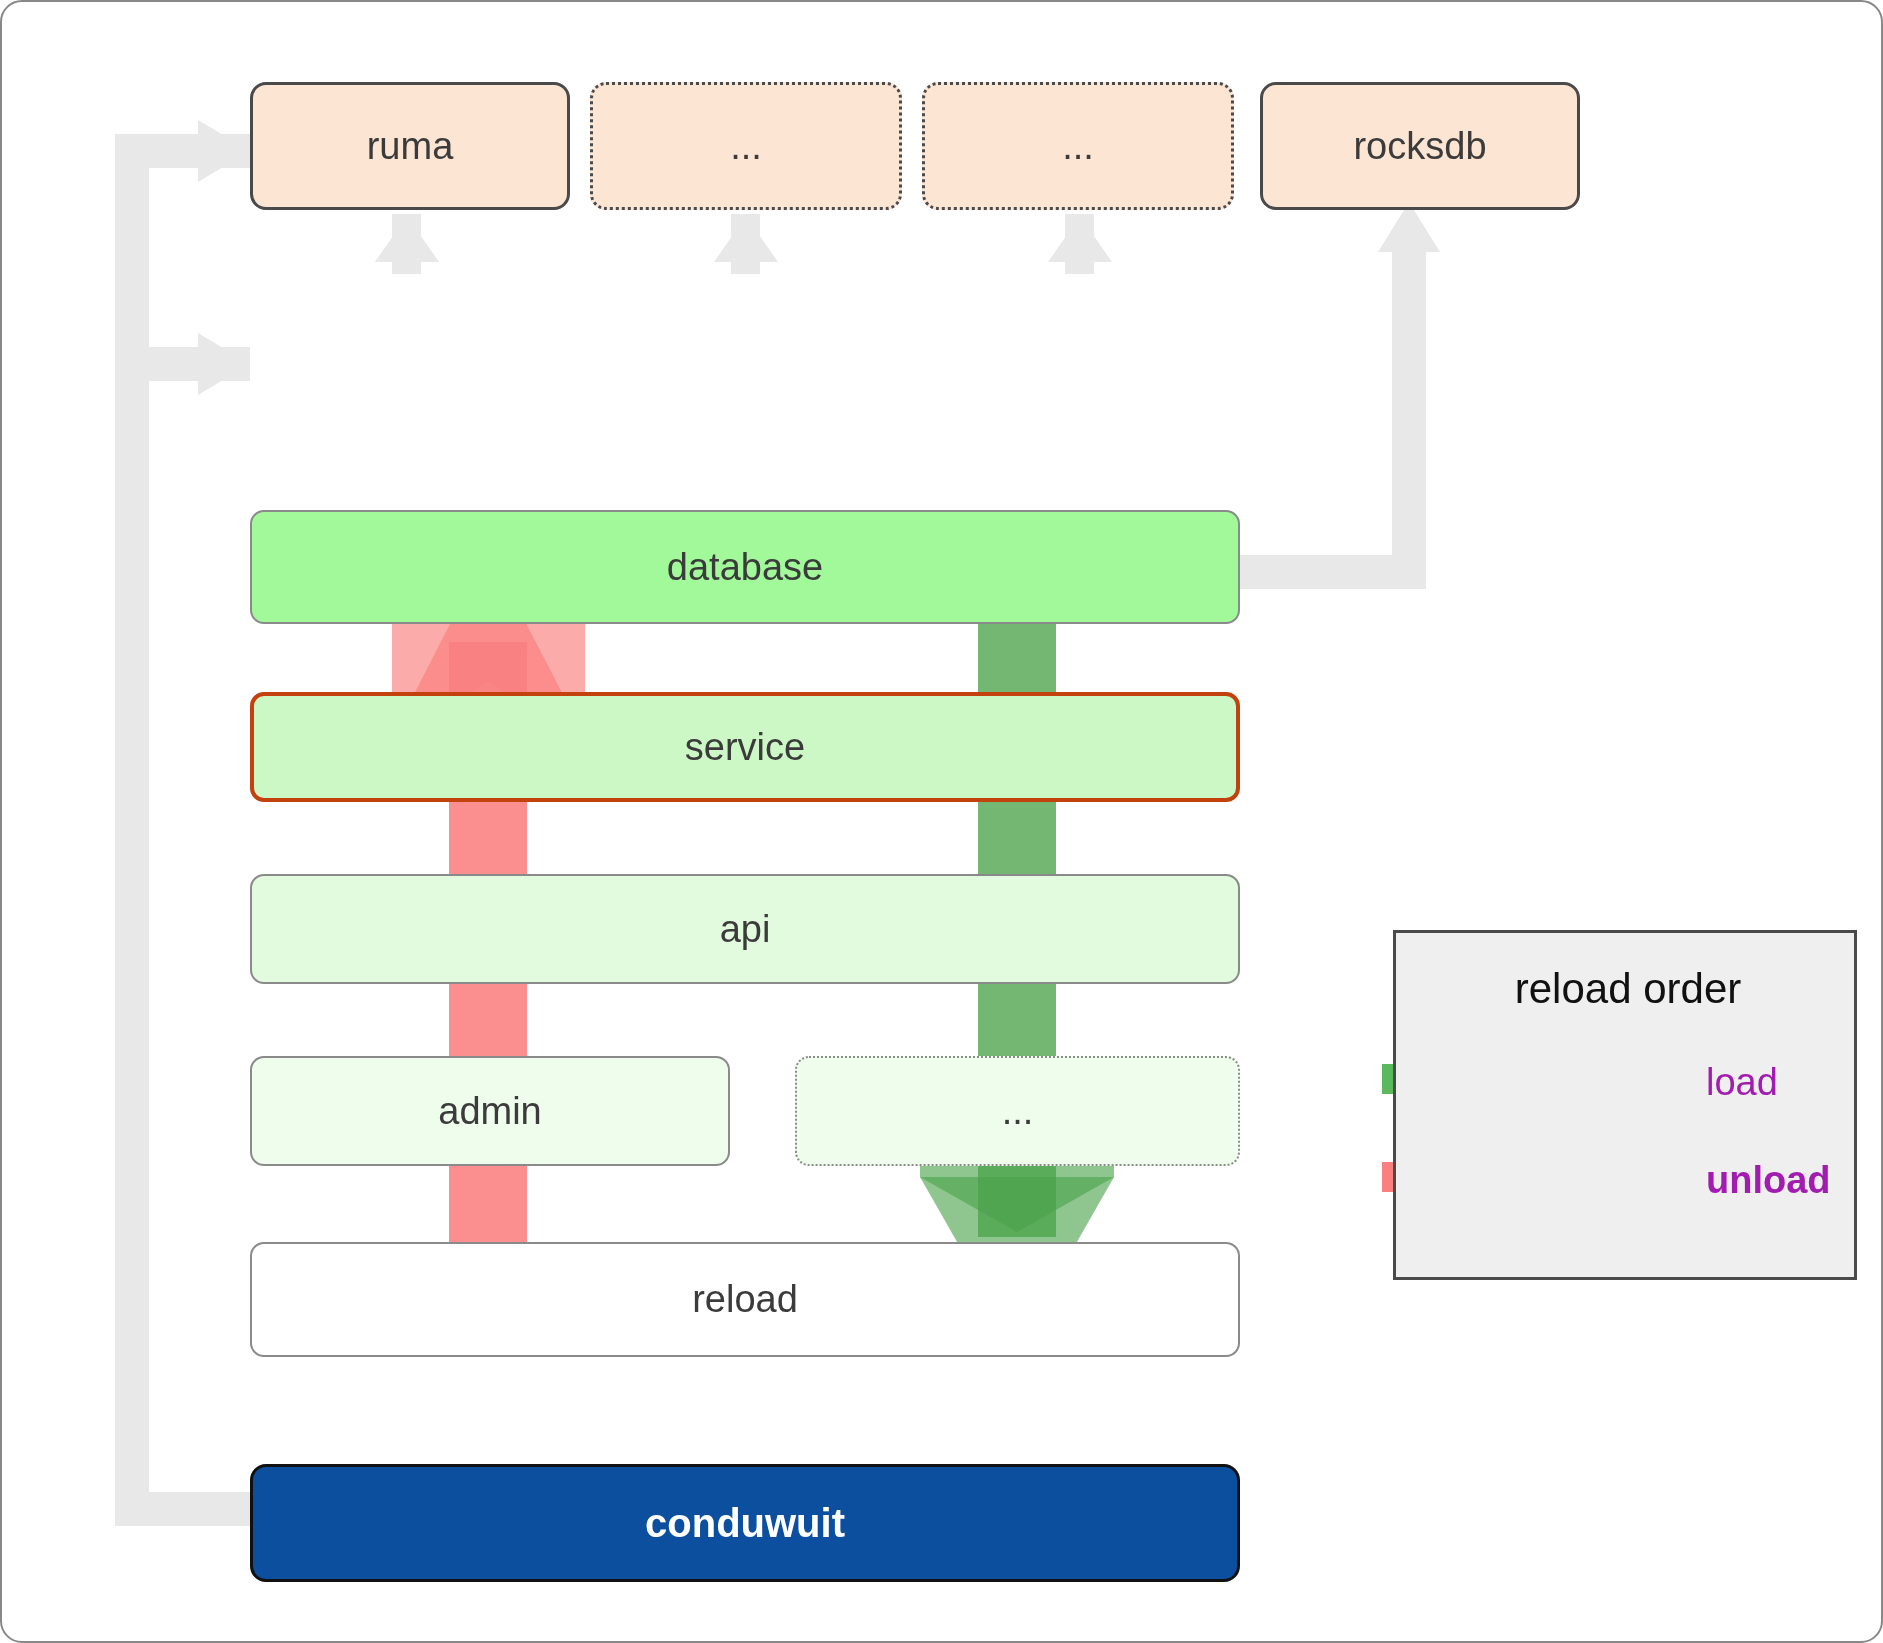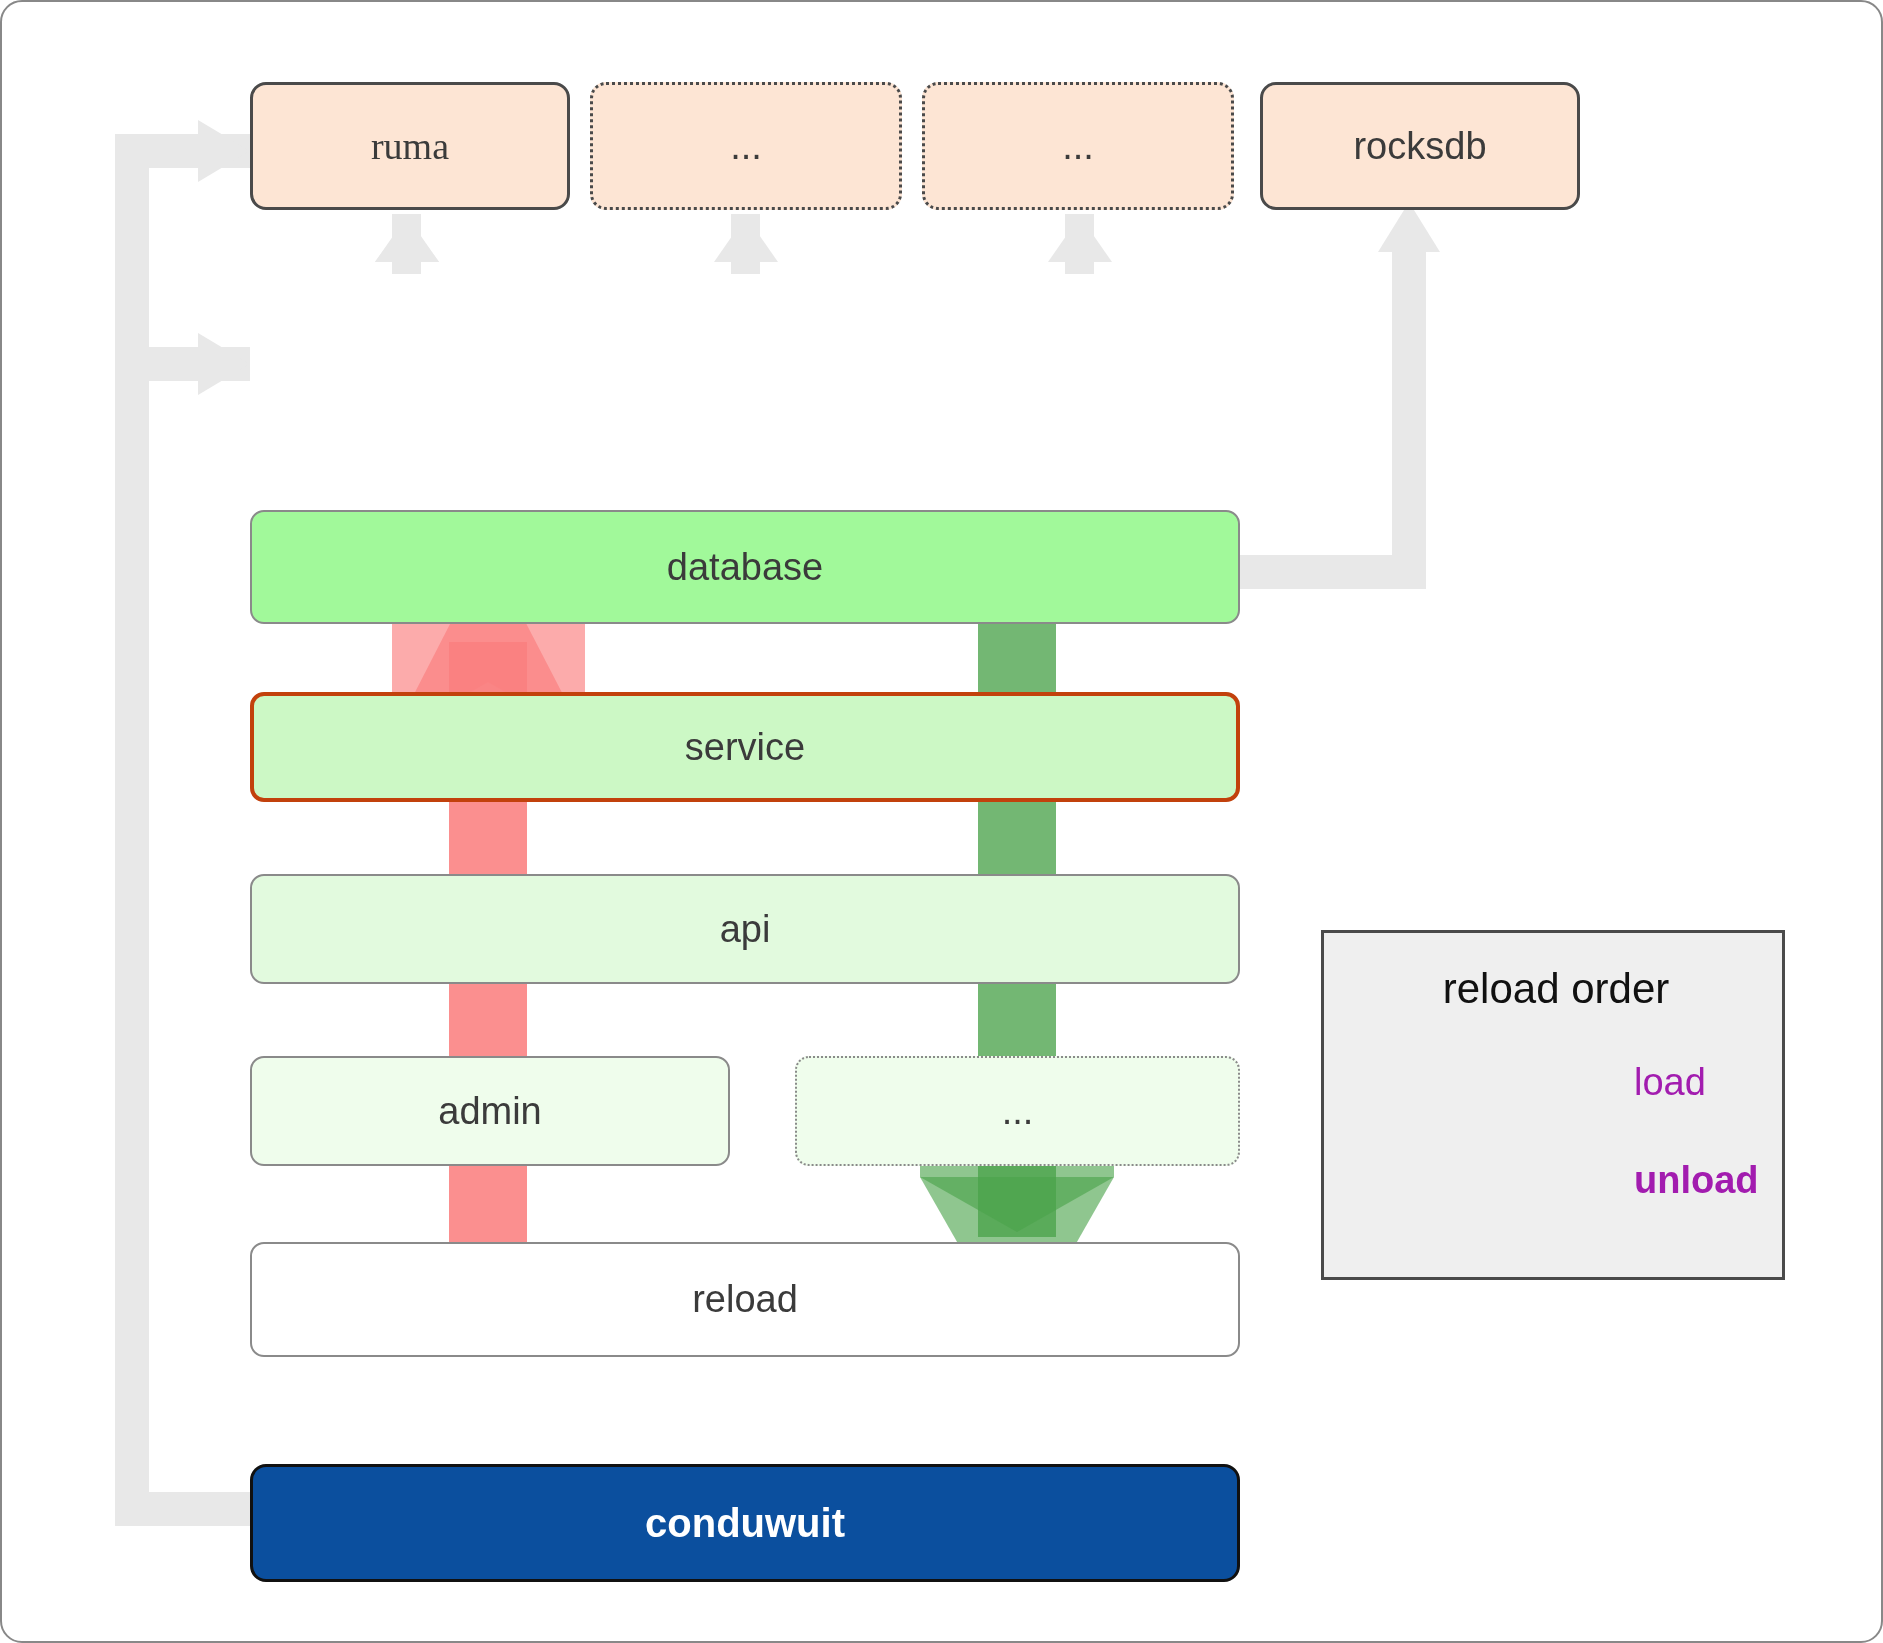--- a/index.html
+++ b/index.html
@@ -89,21 +89,21 @@
     background: #0b4f9e;
     border: 3px solid #111111;
     border-radius: 16px;
     color: #ffffff;
     font-size: 40px;
     font-weight: bold;
   }
   
   #legend {
     position: absolute;
-    left: 1319px;
+    left: 1391px;
     top: 928px;
     width: 464px;
     height: 350px;
     background: #efefef;
     border: 3px solid #4a4a4a;
     box-sizing: border-box;
   }
   #legend-title {
     position: absolute;
     left: 0;
@@ -183,21 +183,21 @@
       <rect x="1505" y="1062" width="40" height="30" fill="#3b9b3b"></rect>
     </g>
     <g>
       <rect x="1380" y="1160" width="155" height="30" fill="#fa8080"></rect>
       <polygon points="1505,1128 1505,1222 1580,1175" fill="#fa8080" opacity="0.85"></polygon>
       <polygon points="1505,1128 1580,1175 1505,1222 1505,1190 1535,1175 1505,1160" fill="#fa8080" opacity="0.85"></polygon>
       <rect x="1505" y="1160" width="40" height="30" fill="#f85f5f"></rect>
     </g>
   </svg>
 
-  <div class="node dep" style="left:248px; width:320px;font-family:Liberation Serif, serif;">
+  <div class="node dep" style="left:248px; width:320px;">
     <span>ruma</span>
   </div>
 
   <div class="node dep dashed" style="left:588px; width:312px;">
     <span class="dots">...</span>
   </div>
 
   <div class="node dep dashed" style="left:920px; width:312px;">
     <span class="dots">...</span>
   </div>

